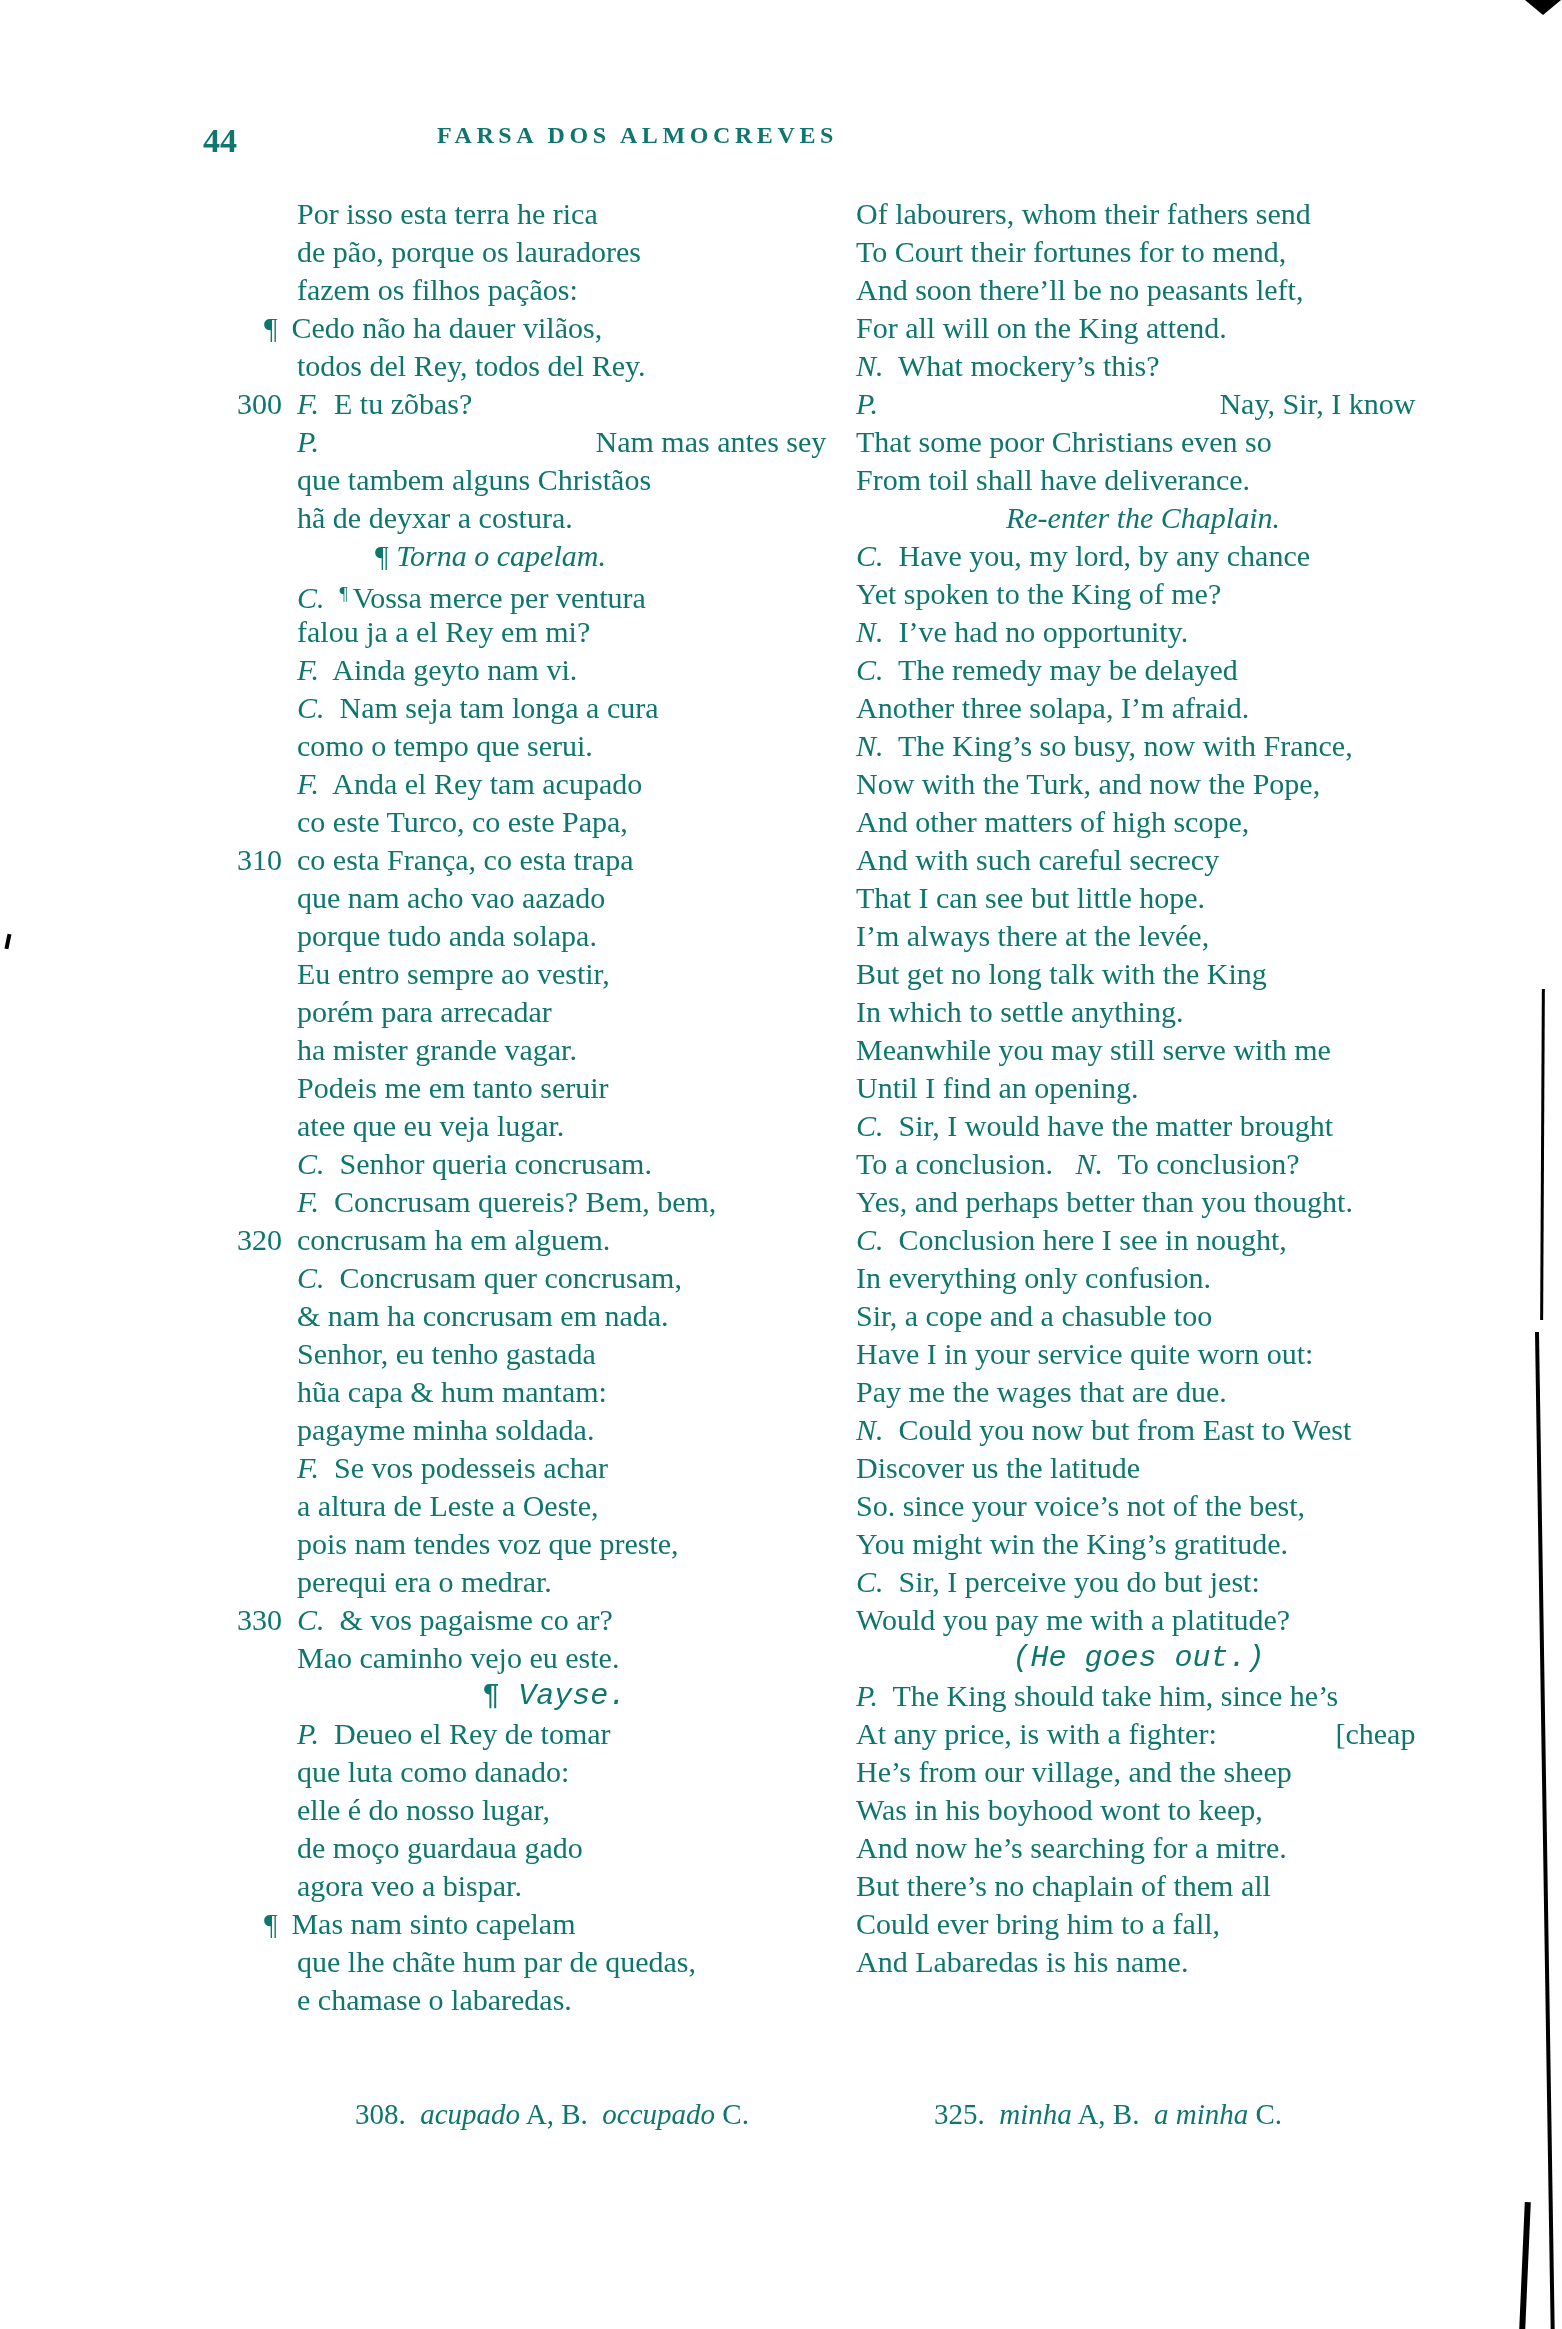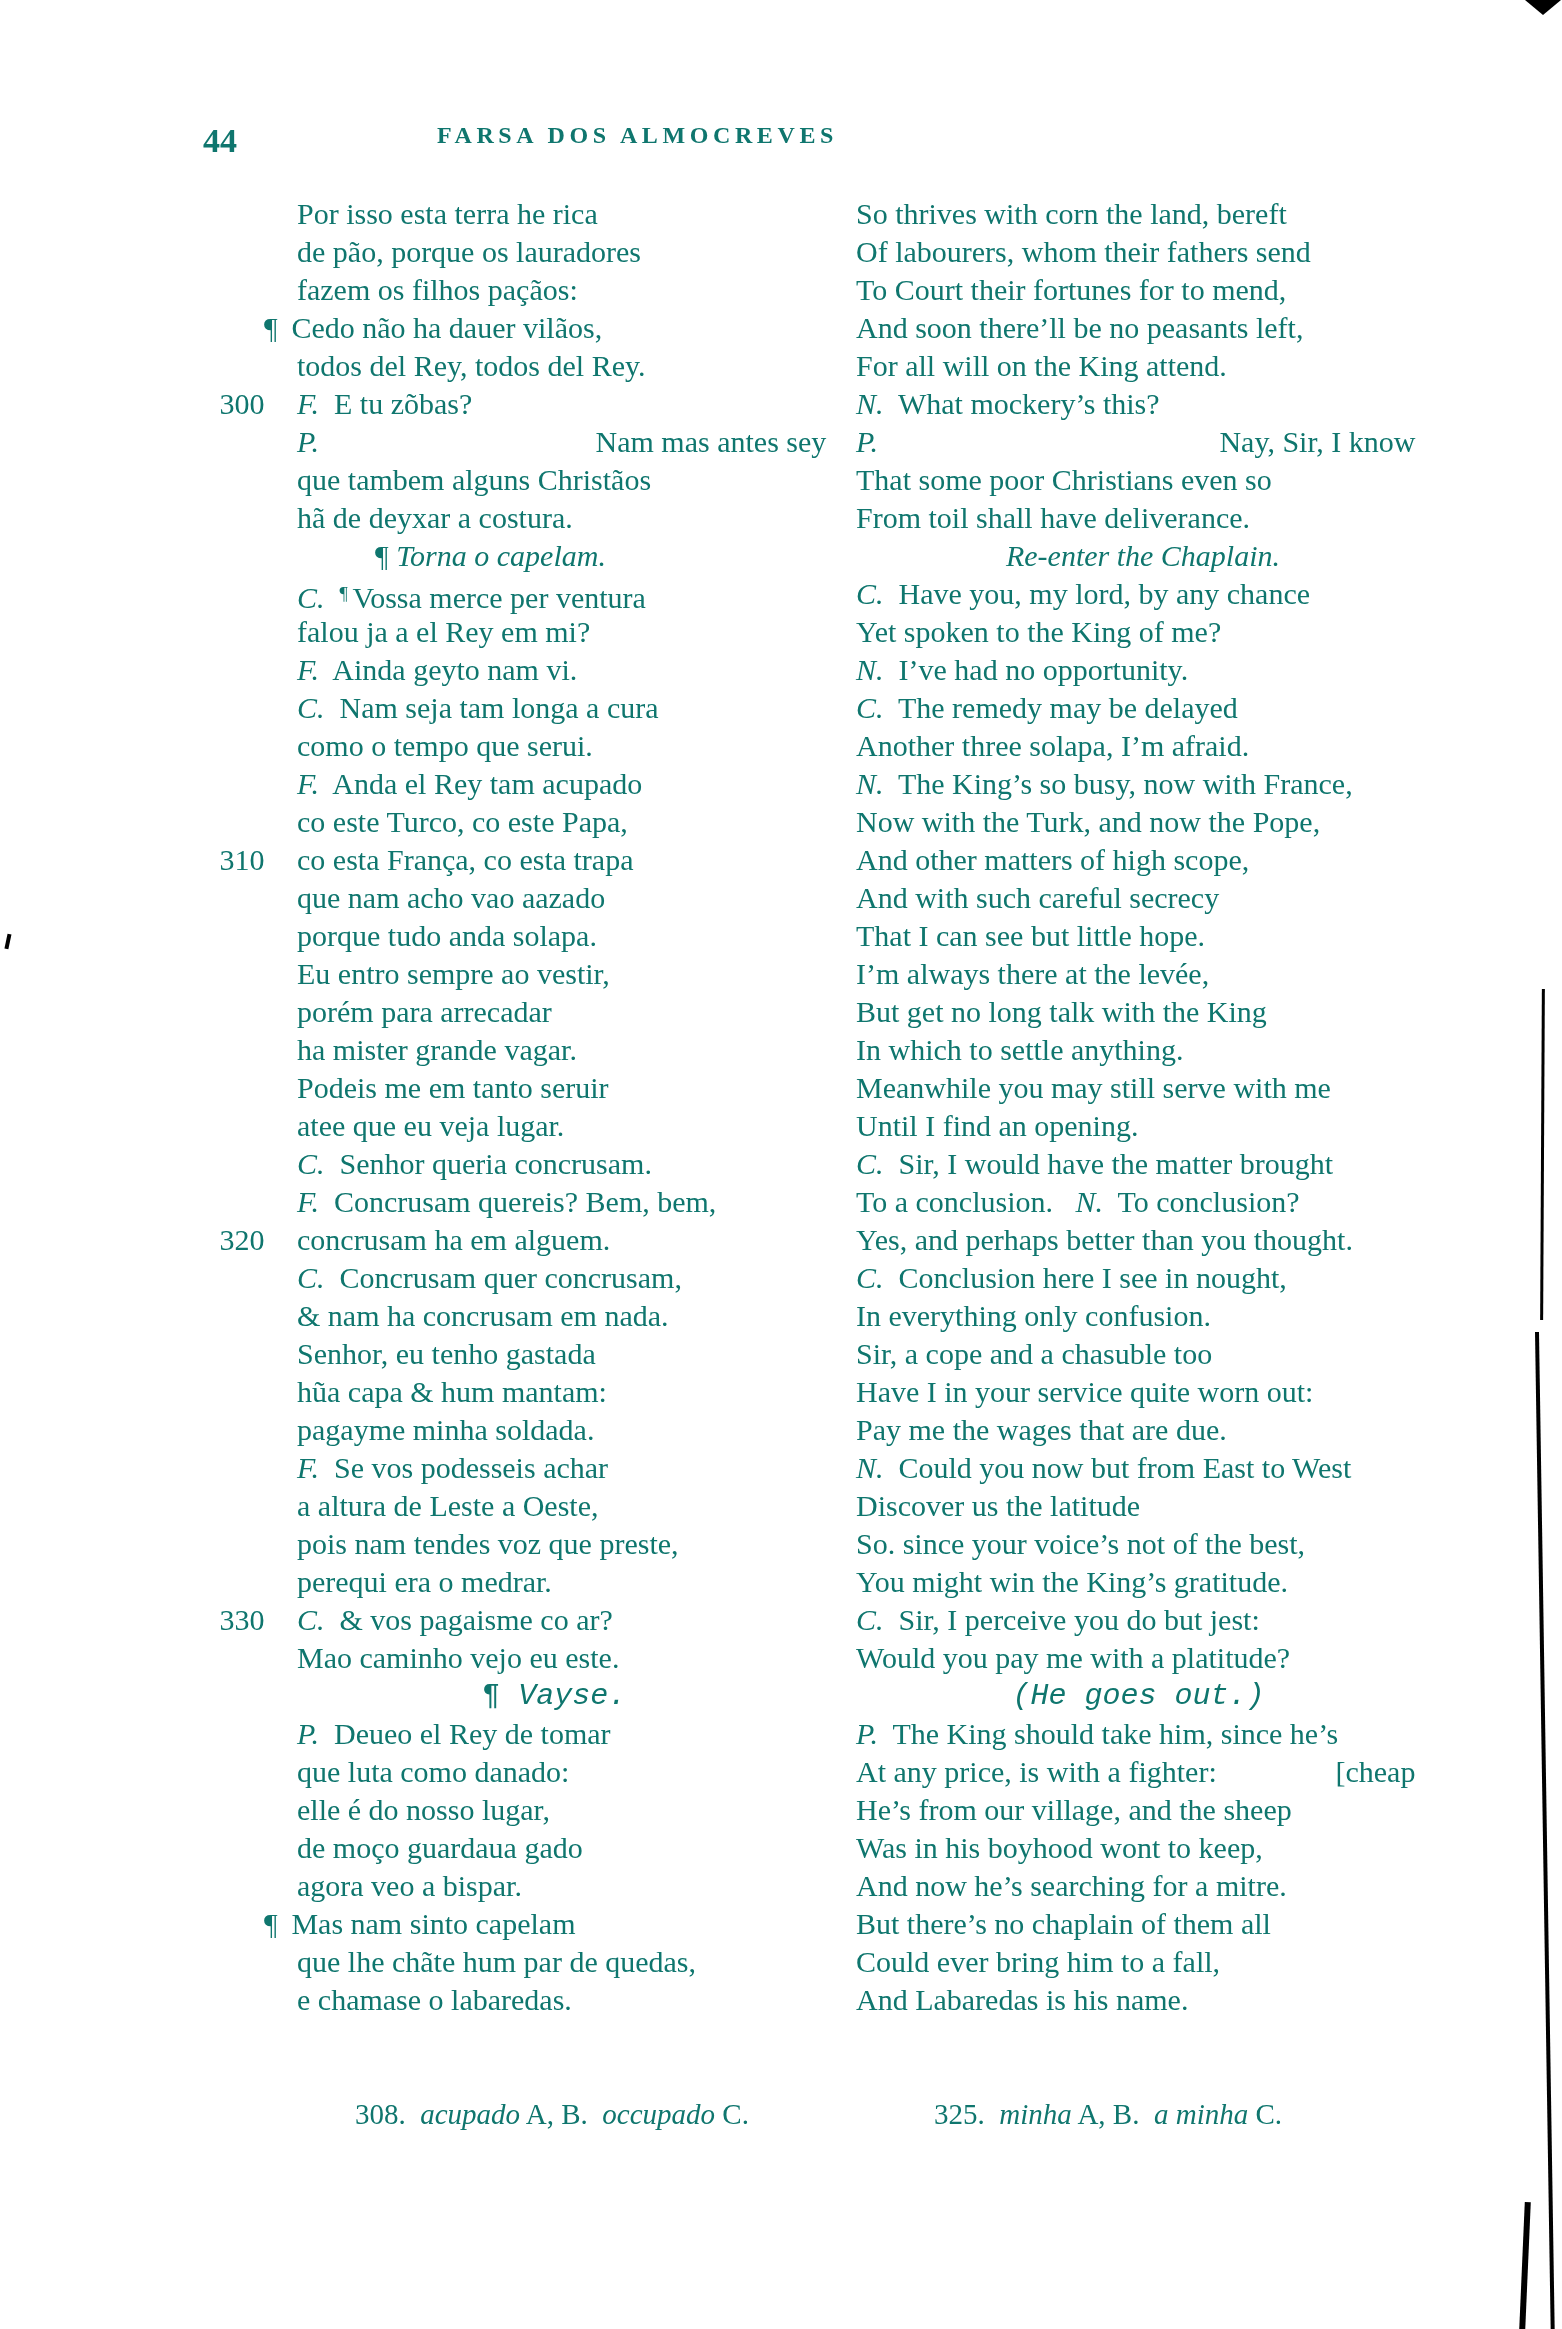--- a/index.html
+++ b/index.html
@@ -18,21 +18,21 @@
   .col-left .vline.center{padding-right:146px;}
   .vline.right{text-align:center;font-family:Liberation Mono, monospace;}
   .col-left .vline.right{padding-right:18.3px;}
   .vline.split{display:flex;justify-content:space-between;}
   .col-left .vline.split{padding-right:3.7px;}
   .col-right .vline.split{padding-right:14.6px;}
   .col-right .vline.right{padding-right:9.1px;}
   .it{font-style:italic;}
   .small-mark{font-size:18.3px;vertical-align:8.2px;}
   .pilcrow{display:inline-block;width:27.4px;margin-left:-33px;}
-  .linenum{position:absolute;left:-57px;width:80px;text-align:center;font-style:normal;}
+  .linenum{position:absolute;left:-57px;width:80px;text-align:right;font-style:normal;}
   
   .footnote{position:absolute;top:2098px;font-size:29px;white-space:pre;}
   .footnote-left{left:355px;}
   .footnote-right{left:934px;}
   
   .corner-triangle{position:absolute;left:1525px;top:0;width:0;height:0;
     border-left:18.3px solid transparent;border-right:18.3px solid transparent;border-top:15.5px solid #000;}
   .edge-line{position:absolute;background:#000;}
   .edge-line.a{left:1541px;top:989px;width:2.7px;height:331px;transform:rotate(0.3deg);}
   .edge-line.b{left:1535px;top:1332px;width:3.7px;height:998px;transform:rotate(-0.9deg);transform-origin:top center;}
@@ -90,21 +90,20 @@
       <div class="vline"><span class="it">P.</span><span>  Deueo el Rey de tomar</span></div>
       <div class="vline"><span>que luta como danado:</span></div>
       <div class="vline"><span>elle é do nosso lugar,</span></div>
       <div class="vline"><span>de moço guardaua gado</span></div>
       <div class="vline"><span>agora veo a bispar.</span></div>
       <div class="vline"><span class="pilcrow">¶</span><span>Mas nam sinto capelam</span></div>
       <div class="vline"><span>que lhe chãte hum par de quedas,</span></div>
       <div class="vline"><span>e chamase o labaredas.</span></div>
     </div>
   <div class="col col-right" id="col-right">
-      <div class="vline"><span>So thrives with corn the land, bereft</span></div>
       <div class="vline"><span>Of labourers, whom their fathers send</span></div>
       <div class="vline"><span>To Court their fortunes for to mend,</span></div>
       <div class="vline"><span>And soon there’ll be no peasants left,</span></div>
       <div class="vline"><span>For all will on the King attend.</span></div>
       <div class="vline"><span class="it">N.</span><span>  What mockery’s this?</span></div>
       <div class="vline split"><span><span class="it">P.</span></span><span><span>Nay, Sir, I know</span></span></div>
       <div class="vline"><span>That some poor Christians even so</span></div>
       <div class="vline"><span>From toil shall have deliverance.</span></div>
       <div class="vline center"><span class="it">Re-enter the Chaplain.</span></div>
       <div class="vline"><span class="it">C.</span><span>  Have you, my lord, by any chance</span></div>

